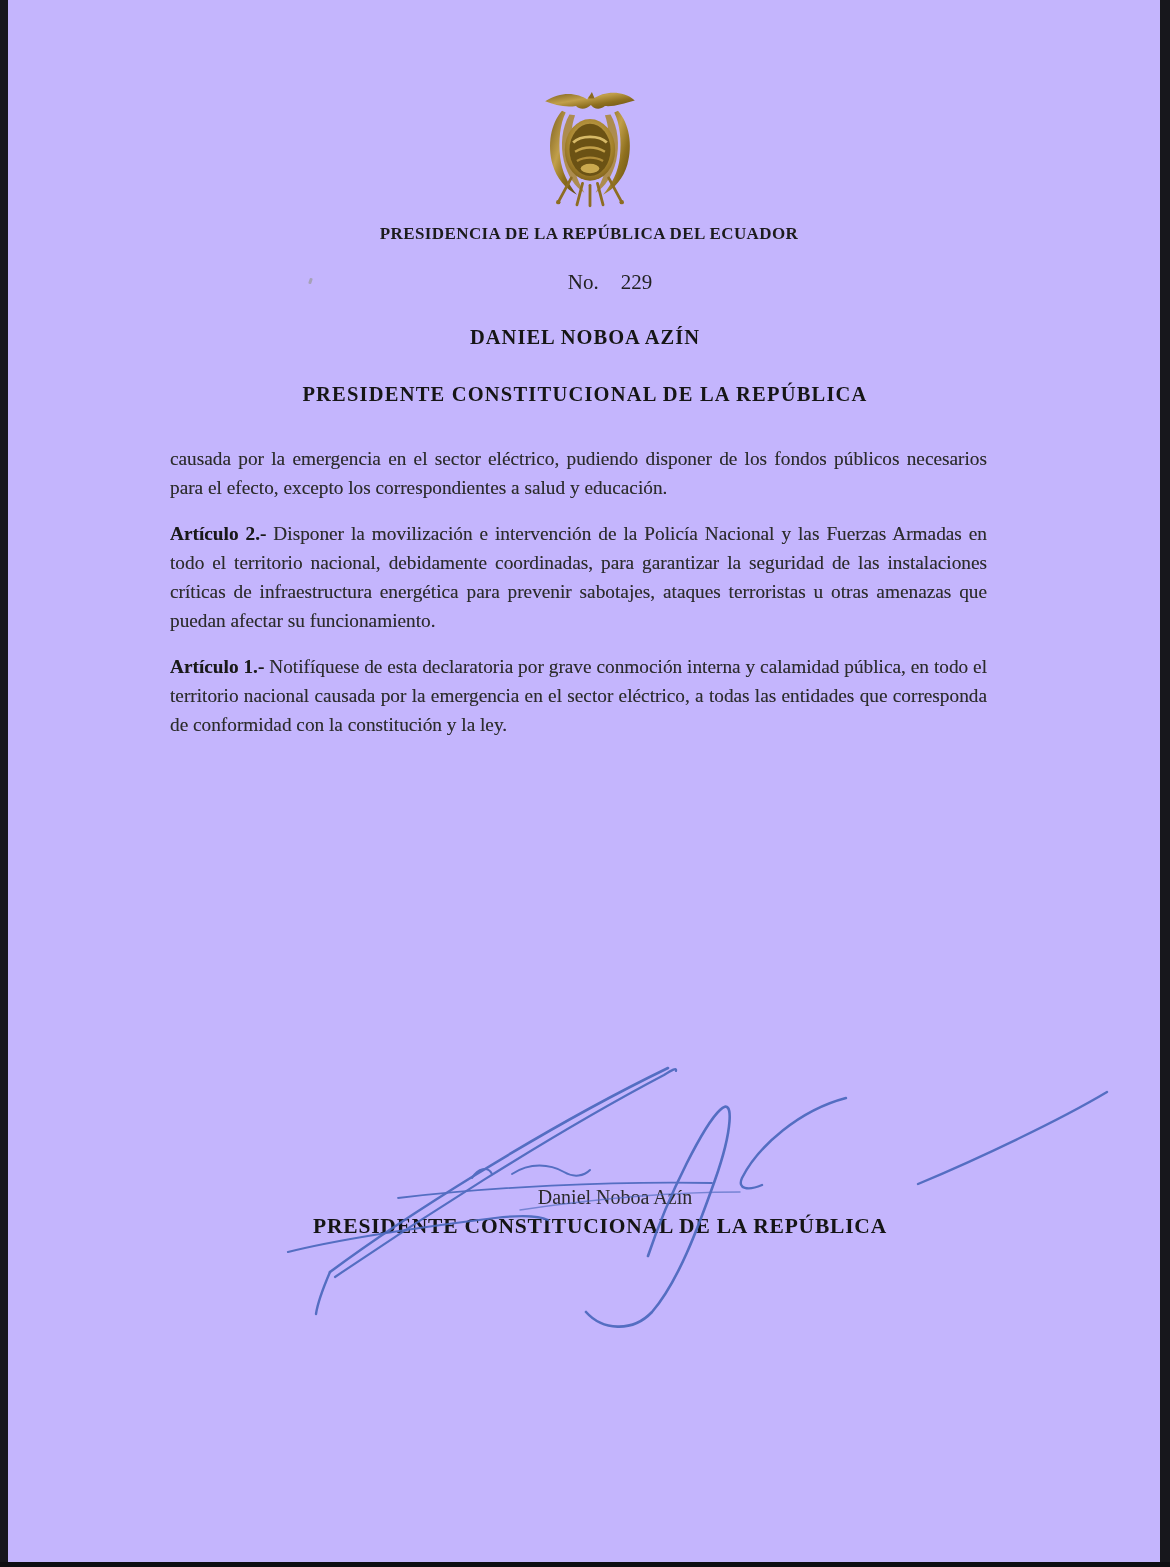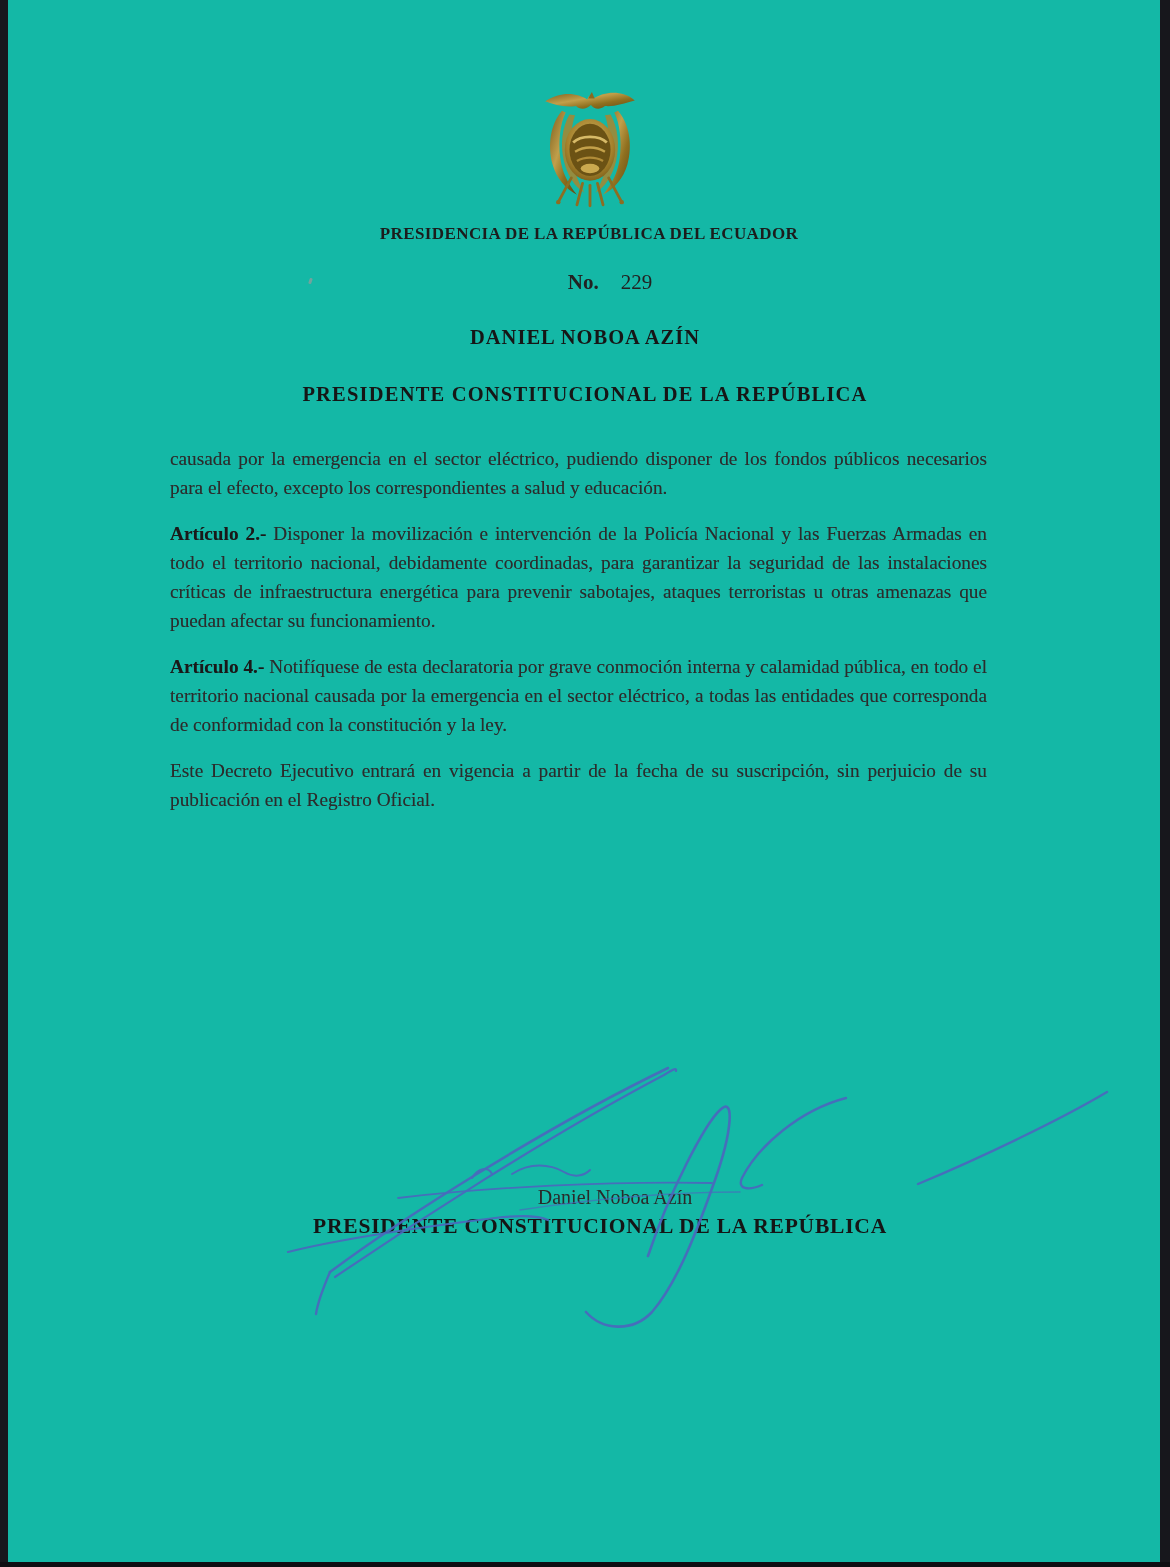--- a/index.html
+++ b/index.html
@@ -4,21 +4,21 @@
 <style>
   html, body {
     margin: 0; padding: 0;
     width: 1170px; height: 1567px;
     background: #ffffff;
     overflow: hidden;
   }
   .page {
     position: relative;
     width: 1170px; height: 1567px;
-    background: #14b8a6;
+    background: #c4b5fd;
     font-family: "Liberation Serif", "DejaVu Serif", serif;
     color: #2e2e2e;
   }
   
   .edge { position: absolute; background: #17171c; z-index: 5; }
   .edge-left   { left: 0; top: 0; width: 8px;  height: 1567px; }
   .edge-right  { right: 0; top: 0; width: 10px; height: 1567px; }
   .edge-bottom { left: 0; bottom: 0; width: 1170px; height: 5px; background: #0e0e12; }
 
   
@@ -37,21 +37,21 @@
     color: #1c1c1c;
   }
   .doc-no {
     position: absolute;
     left: 0; top: 270px; width: 1170px;
     text-align: center;
     font-size: 21px;
     color: #222;
     transform: translateX(25px);
   }
-  .doc-no .no-label { font-weight: bold; }
+  .doc-no .no-label { font-weight: normal; }
   .doc-no .no-value { margin-left: 22px; font-weight: 400; text-align: center; }
   .president-name {
     position: absolute;
     left: 0; top: 326px; width: 1170px;
     text-align: center;
     font-weight: bold;
     font-size: 20.5px;
     letter-spacing: 1px;
     color: #161616;
   }
@@ -186,25 +186,22 @@
 
   <div class="doc-body">
     <p>
       <span>causada por la emergencia en el sector eléctrico, pudiendo disponer de los fondos públicos necesarios para el efecto, excepto los correspondientes a salud y educación.</span>
     </p>
     <p>
       <span class="lead">Artículo 2.-</span>
       <span>Disponer la movilización e intervención de la Policía Nacional y las Fuerzas Armadas en todo el territorio nacional, debidamente coordinadas, para garantizar la seguridad de las instalaciones críticas de infraestructura energética para prevenir sabotajes, ataques terroristas u otras amenazas que puedan afectar su funcionamiento.</span>
     </p>
     <p>
-      <span class="lead">Artículo 4.-</span>
+      <span class="lead">Artículo 1.-</span>
       <span>Notifíquese de esta declaratoria por grave conmoción interna y calamidad pública, en todo el territorio nacional causada por la emergencia en el sector eléctrico, a todas las entidades que corresponda de conformidad con la constitución y la ley.</span>
-    </p>
-    <p>
-      <span>Este Decreto Ejecutivo entrará en vigencia a partir de la fecha de su suscripción, sin perjuicio de su publicación en el Registro Oficial.</span>
     </p>
   </div>
 
   <svg class="sig-svg" viewBox="0 0 870 300">
     <g fill="none" stroke="#4b68bd" stroke-linecap="round" opacity="0.92">
 
       <path d="M50,232 C120,180 260,90 388,28" stroke-width="2.6"></path>
       <path d="M55,237 C130,186 266,97 384,35 C392,30 397,27 396,31" stroke-width="2.2"></path>
 
       <path d="M50,232 C44,246 38,260 36,274" stroke-width="2.4"></path>

